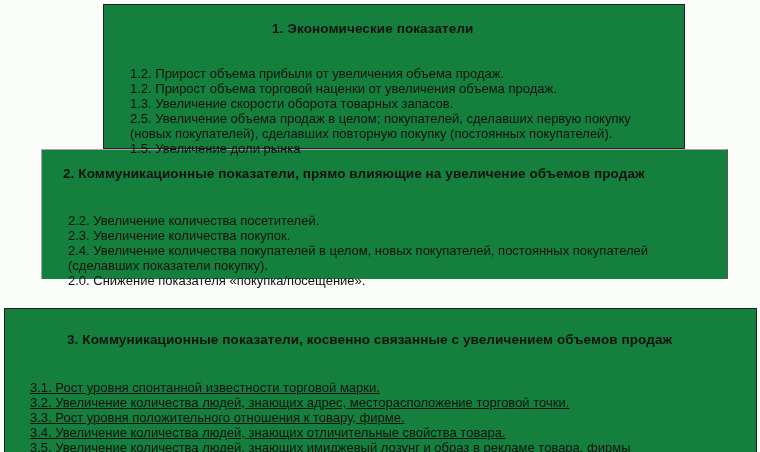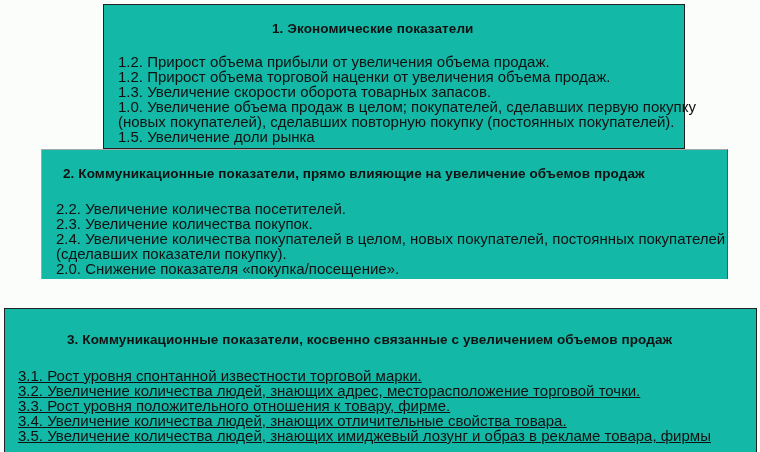--- a/index.html
+++ b/index.html
@@ -10,37 +10,37 @@
     width: 760px;
     height: 452px;
     background: #fbfdfb;
     position: relative;
     overflow: hidden;
     font-family: "Liberation Sans", "DejaVu Sans", sans-serif;
     color: #111;
   }
   .box {
     position: absolute;
-    background: #14b8a6;
+    background: #15803d;
     box-sizing: border-box;
     padding-left: 26px;
   }
   .box-title {
     position: absolute;
     font-weight: bold;
     font-size: 13.5px;
     white-space: nowrap;
     letter-spacing: 0.1px;
   }
   .box-list {
     position: absolute;
-    margin: 0;
+    margin: 12px;
     padding: 0;
     list-style: none;
-    font-size: 15px;
+    font-size: 13px;
     line-height: 15px;
     white-space: nowrap;
   }
   .box-list li {
     margin: 0;
     padding: 0;
   }
 
   
   #box1 {
@@ -73,21 +73,21 @@
 </style>
 </head>
 <body>
 
 <div class="box" id="box1">
   <div class="box-title">1. Экономические показатели</div>
   <ul class="box-list">
     <li>1.2. Прирост объема прибыли от увеличения объема продаж.</li>
     <li>1.2. Прирост объема торговой наценки от увеличения объема продаж.</li>
     <li>1.3. Увеличение скорости оборота товарных запасов.</li>
-    <li>1.0. Увеличение объема продаж в целом; покупателей, сделавших первую покупку</li>
+    <li>2.5. Увеличение объема продаж в целом; покупателей, сделавших первую покупку</li>
     <li>(новых покупателей), сделавших повторную покупку (постоянных покупателей).</li>
     <li>1.5. Увеличение доли рынка</li>
   </ul>
 </div>
 
 <div class="box" id="box2">
   <div class="box-title">2. Коммуникационные показатели, прямо влияющие на увеличение объемов продаж</div>
   <ul class="box-list">
     <li>2.2. Увеличение количества посетителей.</li>
     <li>2.3. Увеличение количества покупок.</li>

